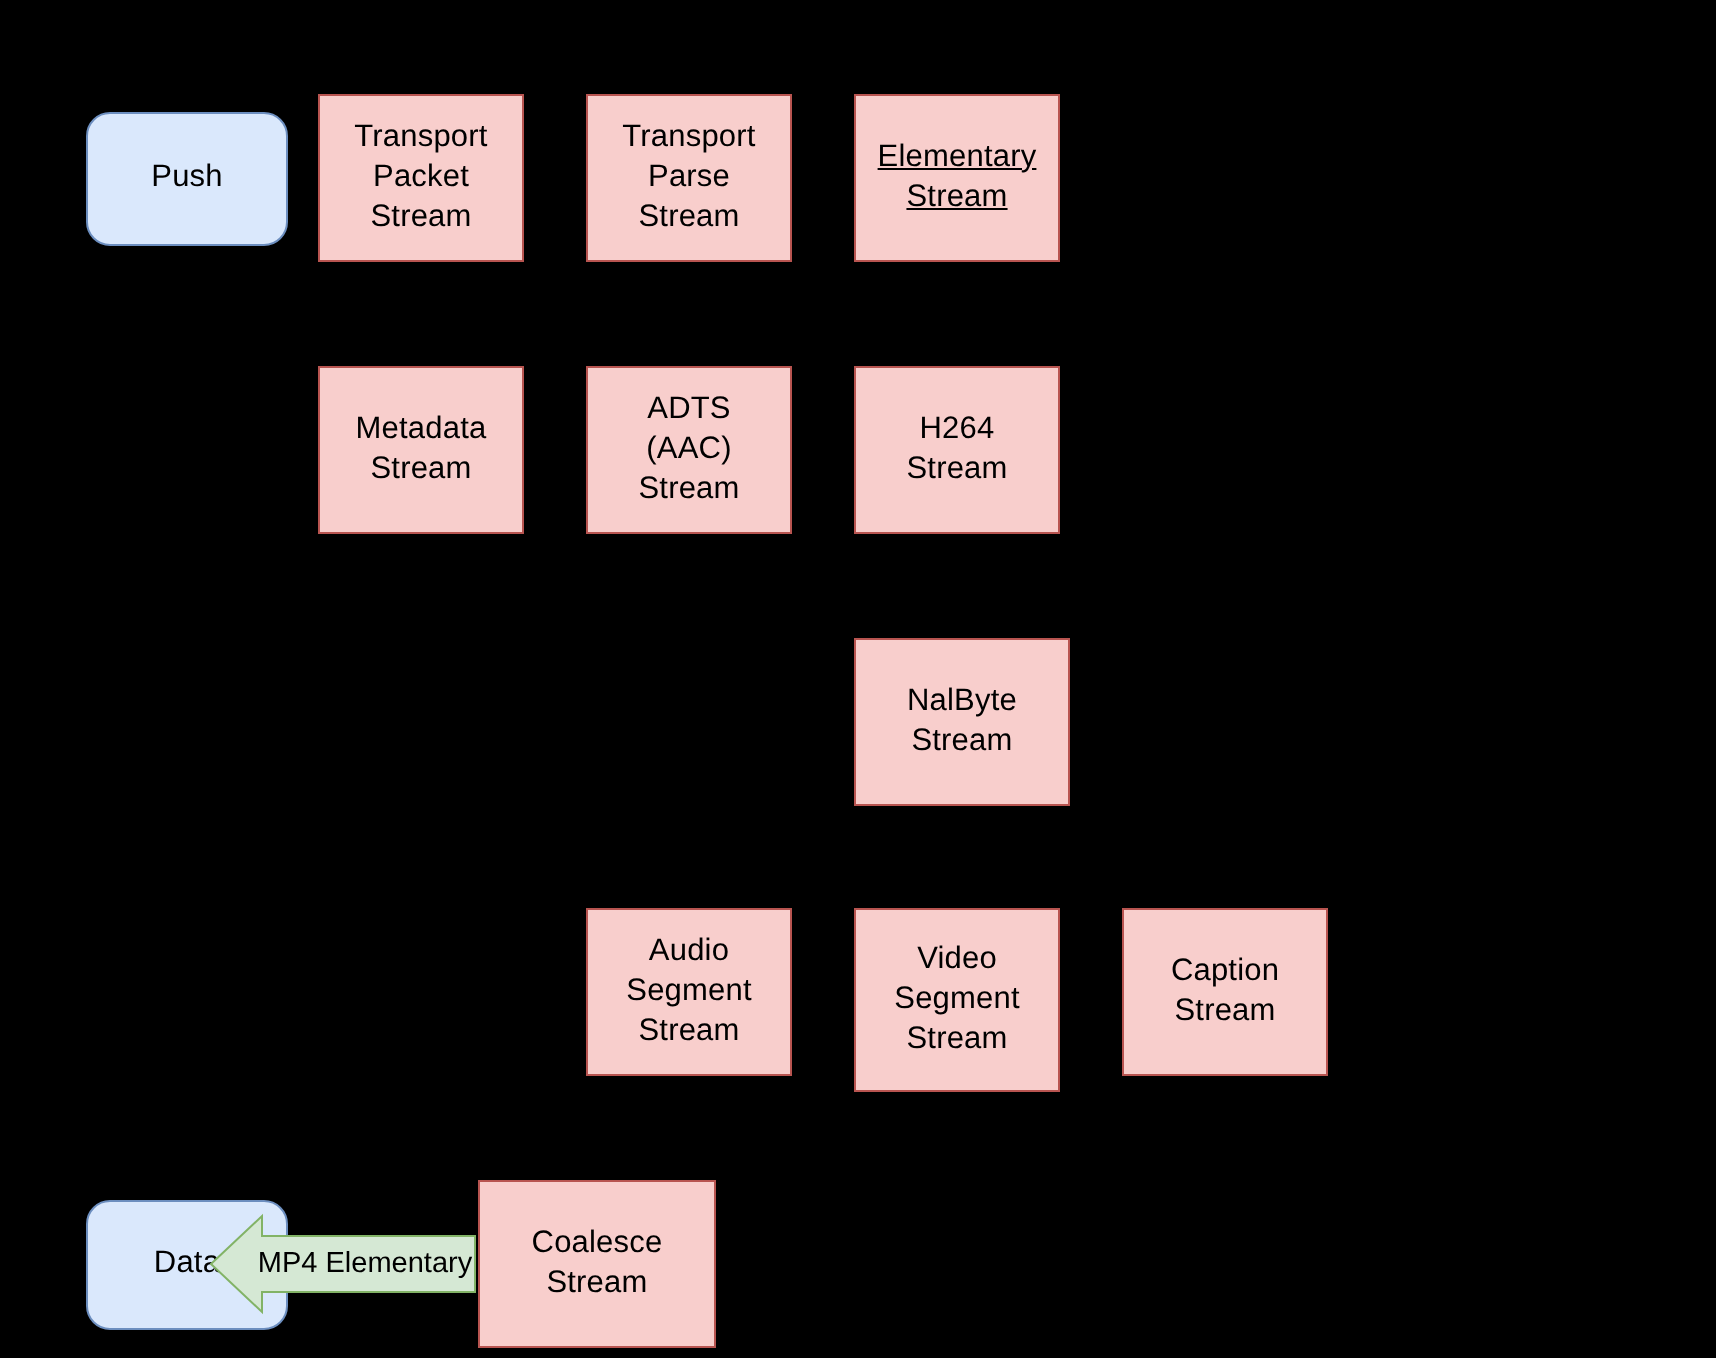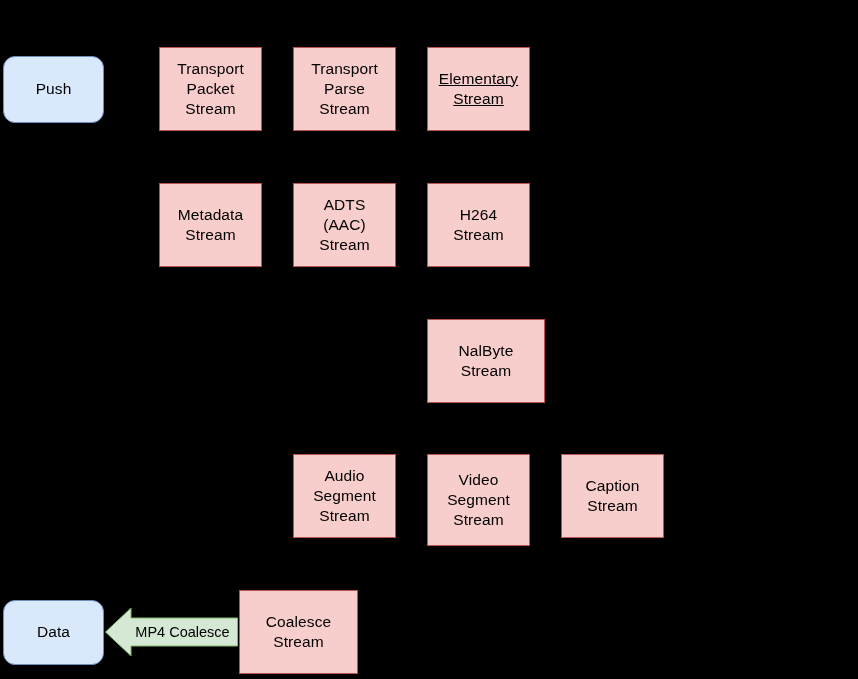--- a/index.html
+++ b/index.html
@@ -31,20 +31,21 @@
     white-space: pre-line;
   }
   .node-stream {
     background: #f8cecc;
     border: 1px solid #b85450;
   }
   .node-terminal {
     background: #dae8fc;
     border: 1px solid #6c8ebf;
     border-radius: 12px;
+    margin-left: 40px;
   }
   .arrow-wrap {
     position: absolute;
   }
   .arrow-wrap svg {
     display: block;
     position: absolute;
     left: 0;
     top: 0;
   }
@@ -77,32 +78,32 @@
 Stream</div>
     <div class="node node-stream" style="left: 427px; top: 47px; width: 103px; height: 84px; text-decoration: underline;">Elementary
 Stream</div>
     <div class="node node-stream" style="left: 159px; top: 183px; width: 103px; height: 84px;">Metadata
 Stream</div>
     <div class="node node-stream" style="left: 293px; top: 183px; width: 103px; height: 84px;">ADTS
 (AAC)
 Stream</div>
     <div class="node node-stream" style="left: 427px; top: 183px; width: 103px; height: 84px;">H264
 Stream</div>
-    <div class="node node-stream" style="left: 427px; top: 319px; width: 118px; height: 84px;">NalByte
+    <div class="node node-stream" style="left: 427px; top: 319px; width: 108px; height: 84px;">NalByte
 Stream</div>
     <div class="node node-stream" style="left: 293px; top: 454px; width: 103px; height: 84px; text-align: center;">Audio
 Segment
 Stream</div>
     <div class="node node-stream" style="left: 427px; top: 454px; width: 103px; height: 92px;">Video
 Segment
 Stream</div>
     <div class="node node-stream" style="left: 561px; top: 454px; width: 103px; height: 84px;">Caption
 Stream</div>
     <div class="node node-terminal" style="left: 3px; top: 600px; width: 101px; height: 65px; text-align: right;">Data</div>
     <div class="node node-stream" style="left: 239px; top: 590px; width: 119px; height: 84px;">Coalesce
 Stream</div>
     <div class="arrow-wrap" style="left: 105px; top: 604px; width: 133px; height: 56px;">
       <svg width="133" height="56">
         <polygon points="0.5,28.0 26.0,52.0 26.0,42.0 132.5,42.0 132.5,14.0 26.0,14.0 26.0,4.0" fill="#d5e8d4" stroke="#82b366" stroke-width="1" stroke-linejoin="miter"></polygon>
       </svg>
-      <div class="arrow-label">MP4 Coalesce</div>
+      <div class="arrow-label">MP4 Elementary</div>
     </div>
   </div>
 
 </body></html>

